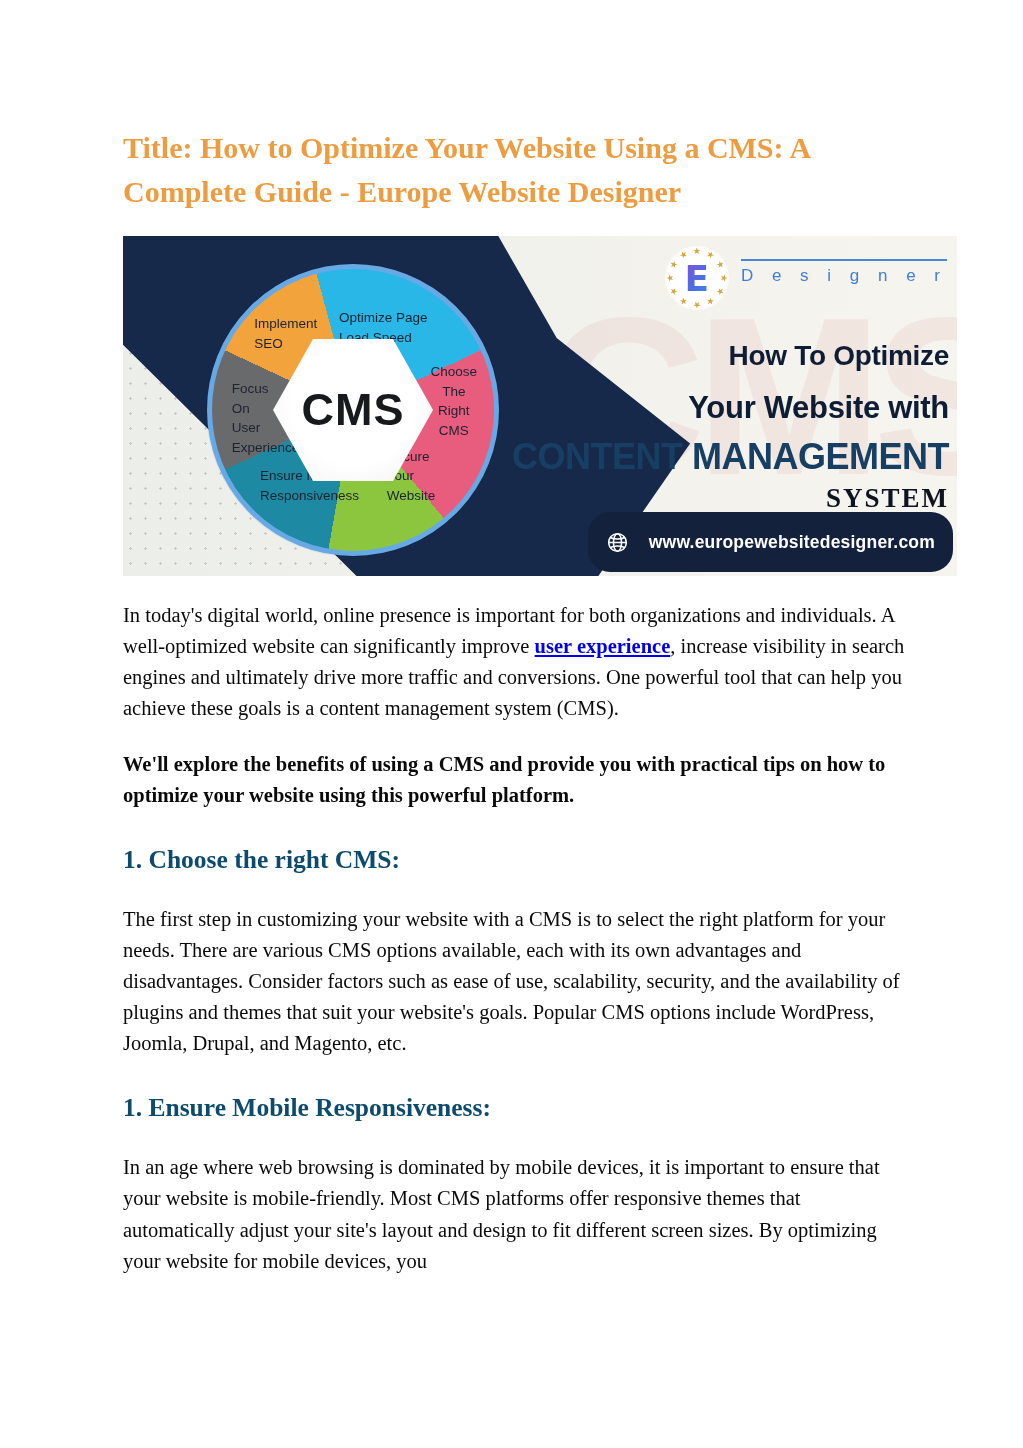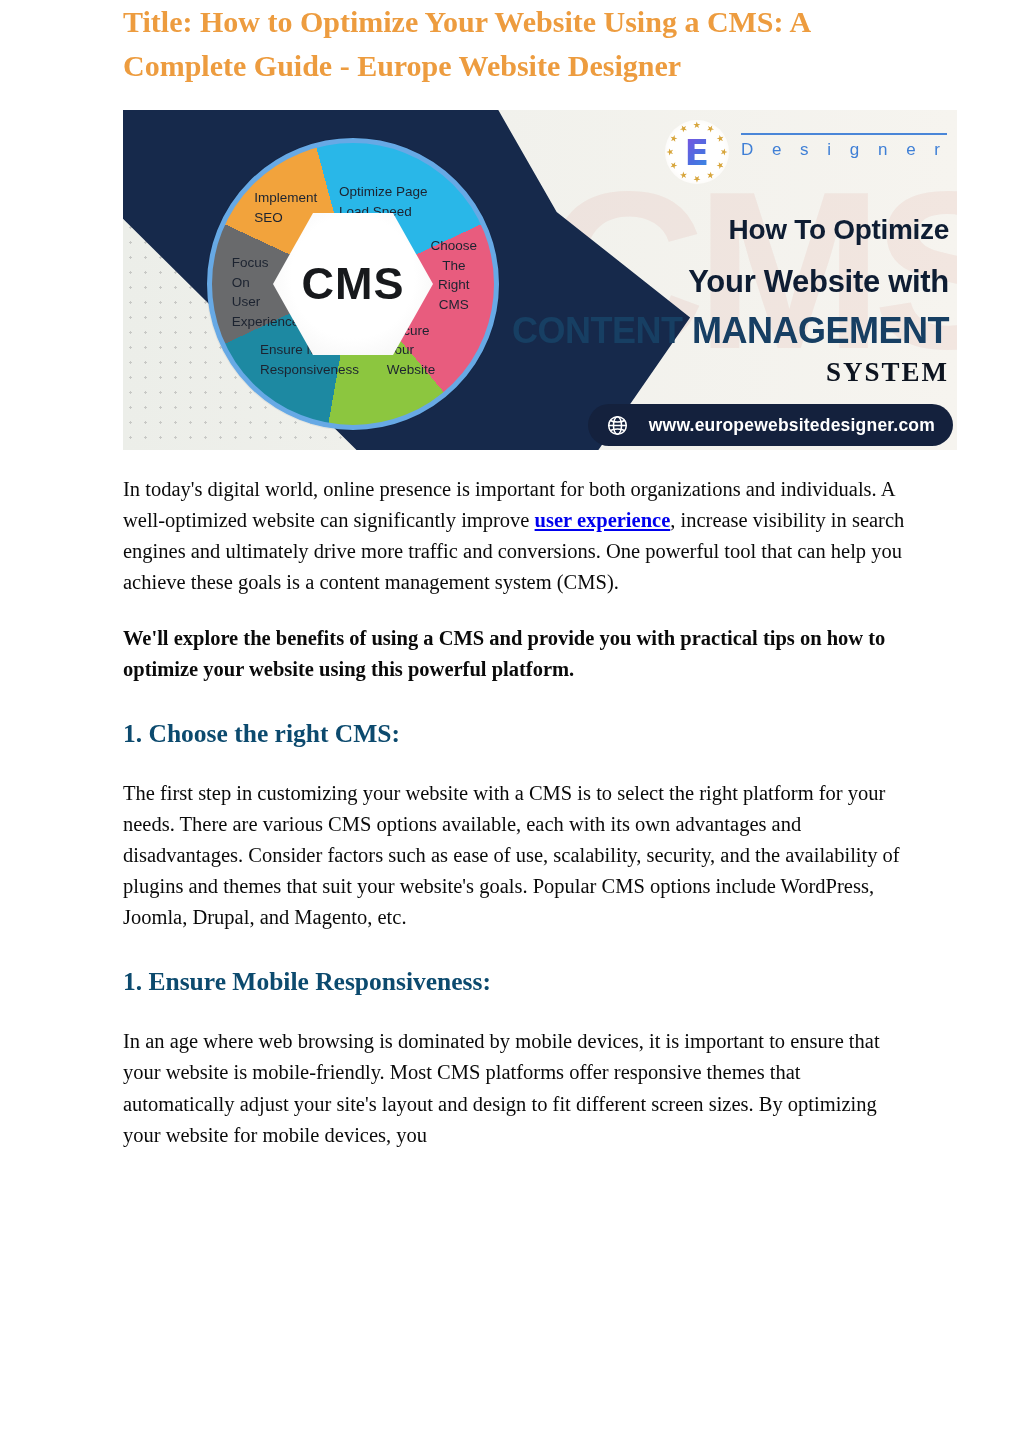--- a/index.html
+++ b/index.html
@@ -1,21 +1,21 @@
 <!DOCTYPE html>
 <html><head>
 <meta charset="utf-8">
 <style>
   * { margin:0; padding:0; box-sizing:border-box; }
   html,body { width:1023px; height:1448px; background:#ffffff; font-family:"Liberation Serif", serif; }
   .page { position:relative; width:1023px; height:1448px; overflow:hidden; }
   .content { position:absolute; left:123px; top:0; width:790px; }
 
   
-  .doc-title { width:750px; font-size:30px; line-height:1.45;
+  .doc-title { margin-top:126px; width:750px; font-size:30px; line-height:1.45;
                font-weight:700; color:#ED9C3F; }
 
   
   .banner { position:relative; margin-top:23px; width:834px; height:340px; overflow:hidden;
             background:linear-gradient(90deg,#eceee9 0%, #f1f1ec 45%, #f6f4ef 100%);
             font-family:"Liberation Sans", sans-serif; }
   .dots { position:absolute; left:0; top:28%; width:34%; height:72%;
           background-image:radial-gradient(circle, rgba(140,140,140,.38) 1px, transparent 1.4px);
           background-size:15px 15px; }
   .watermark { position:absolute; left:420px; top:48px; font-size:225px; font-weight:800;
@@ -67,21 +67,21 @@
   .brand-sub { margin-top:5px; text-align:center; font-size:17px; color:#3f7fd6; letter-spacing:7px; font-weight:500; }
 
   
   .headline { position:absolute; right:8px; top:104px; text-align:right; font-weight:700; }
   .hl1 { font-size:28px; color:#0e1d33; letter-spacing:-.3px; }
   .hl2 { font-size:31px; color:#0e1d33; margin-top:18px; letter-spacing:-.3px; }
   .hl3 { font-size:36px; color:#173F63; margin-top:10px; font-weight:800; letter-spacing:-.5px; }
   .hl4 { font-size:27px; color:#0d1420; margin-top:5px; font-weight:800; letter-spacing:2px;font-family:Liberation Serif, serif; }
 
   
-  .url-pill { position:absolute; right:4px; bottom:4px; height:42px; padding:0 18px;
+  .url-pill { position:absolute; right:4px; bottom:4px; height:60px; padding:0 18px;
               border-radius:22px; background:#14213D; display:flex; align-items:center; gap:20px; }
   .url-text { color:#ffffff; font-size:17.5px; font-weight:700; letter-spacing:.2px; }
 
   
   .article { width:783px; font-size:20.5px; line-height:1.52; color:#0a0a0a; }
   .article p { margin-top:24px; }
   p.lede { font-weight:700; }
   .body-link { color:#0000EE; font-weight:700; text-decoration:underline; }
   h2.green { margin-top:30px; font-size:25.5px; color:#0c4a6e; font-weight:700; }
 </style>

